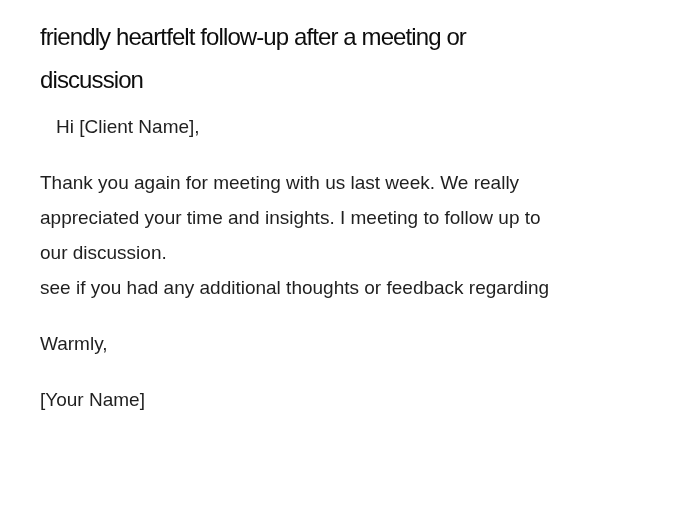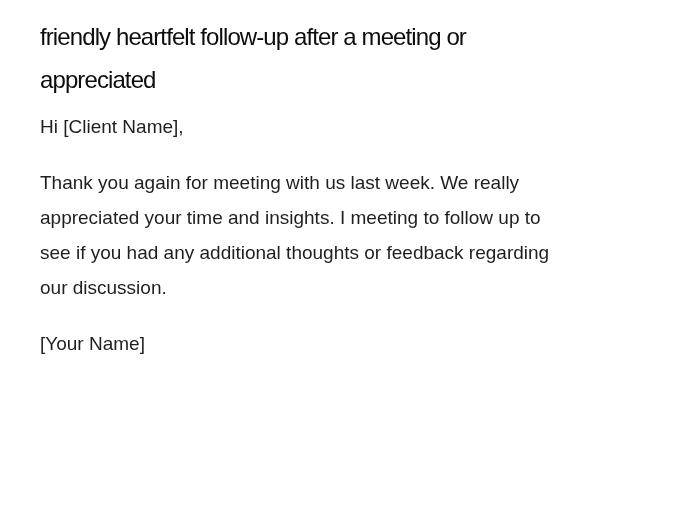--- a/index.html
+++ b/index.html
@@ -36,40 +36,44 @@
     color: var(--body-color);
   }
   .para{
     margin: 21px 0 0 0;
     font-size: 19px;
     line-height: 35px;
     letter-spacing: 0;
   }
   .doc-body .para:first-child{
     margin-top: 8px;
+    margin-left: 16px;
   }
   .text-line{
     white-space: pre;
   }
 </style>
 </head>
 <body>
 
 <main class="doc">
   <h1 class="doc-title">
       <div class="title-line">friendly heartfelt follow-up after a meeting or</div>
-      <div class="title-line">appreciated</div>
+      <div class="title-line">discussion</div>
     </h1>
   <div class="doc-body">
       <div class="para">
         <div class="text-line">Hi [Client Name],</div>
       </div>
       <div class="para">
         <div class="text-line">Thank you again for meeting with us last week. We really</div>
         <div class="text-line">appreciated your time and insights. I meeting to follow up to</div>
+        <div class="text-line">our discussion.</div>
         <div class="text-line">see if you had any additional thoughts or feedback regarding</div>
-        <div class="text-line">our discussion.</div>
+      </div>
+      <div class="para">
+        <div class="text-line">Warmly,</div>
       </div>
       <div class="para">
         <div class="text-line">[Your Name]</div>
       </div>
     </div>
 </main>
 
 </body></html>

